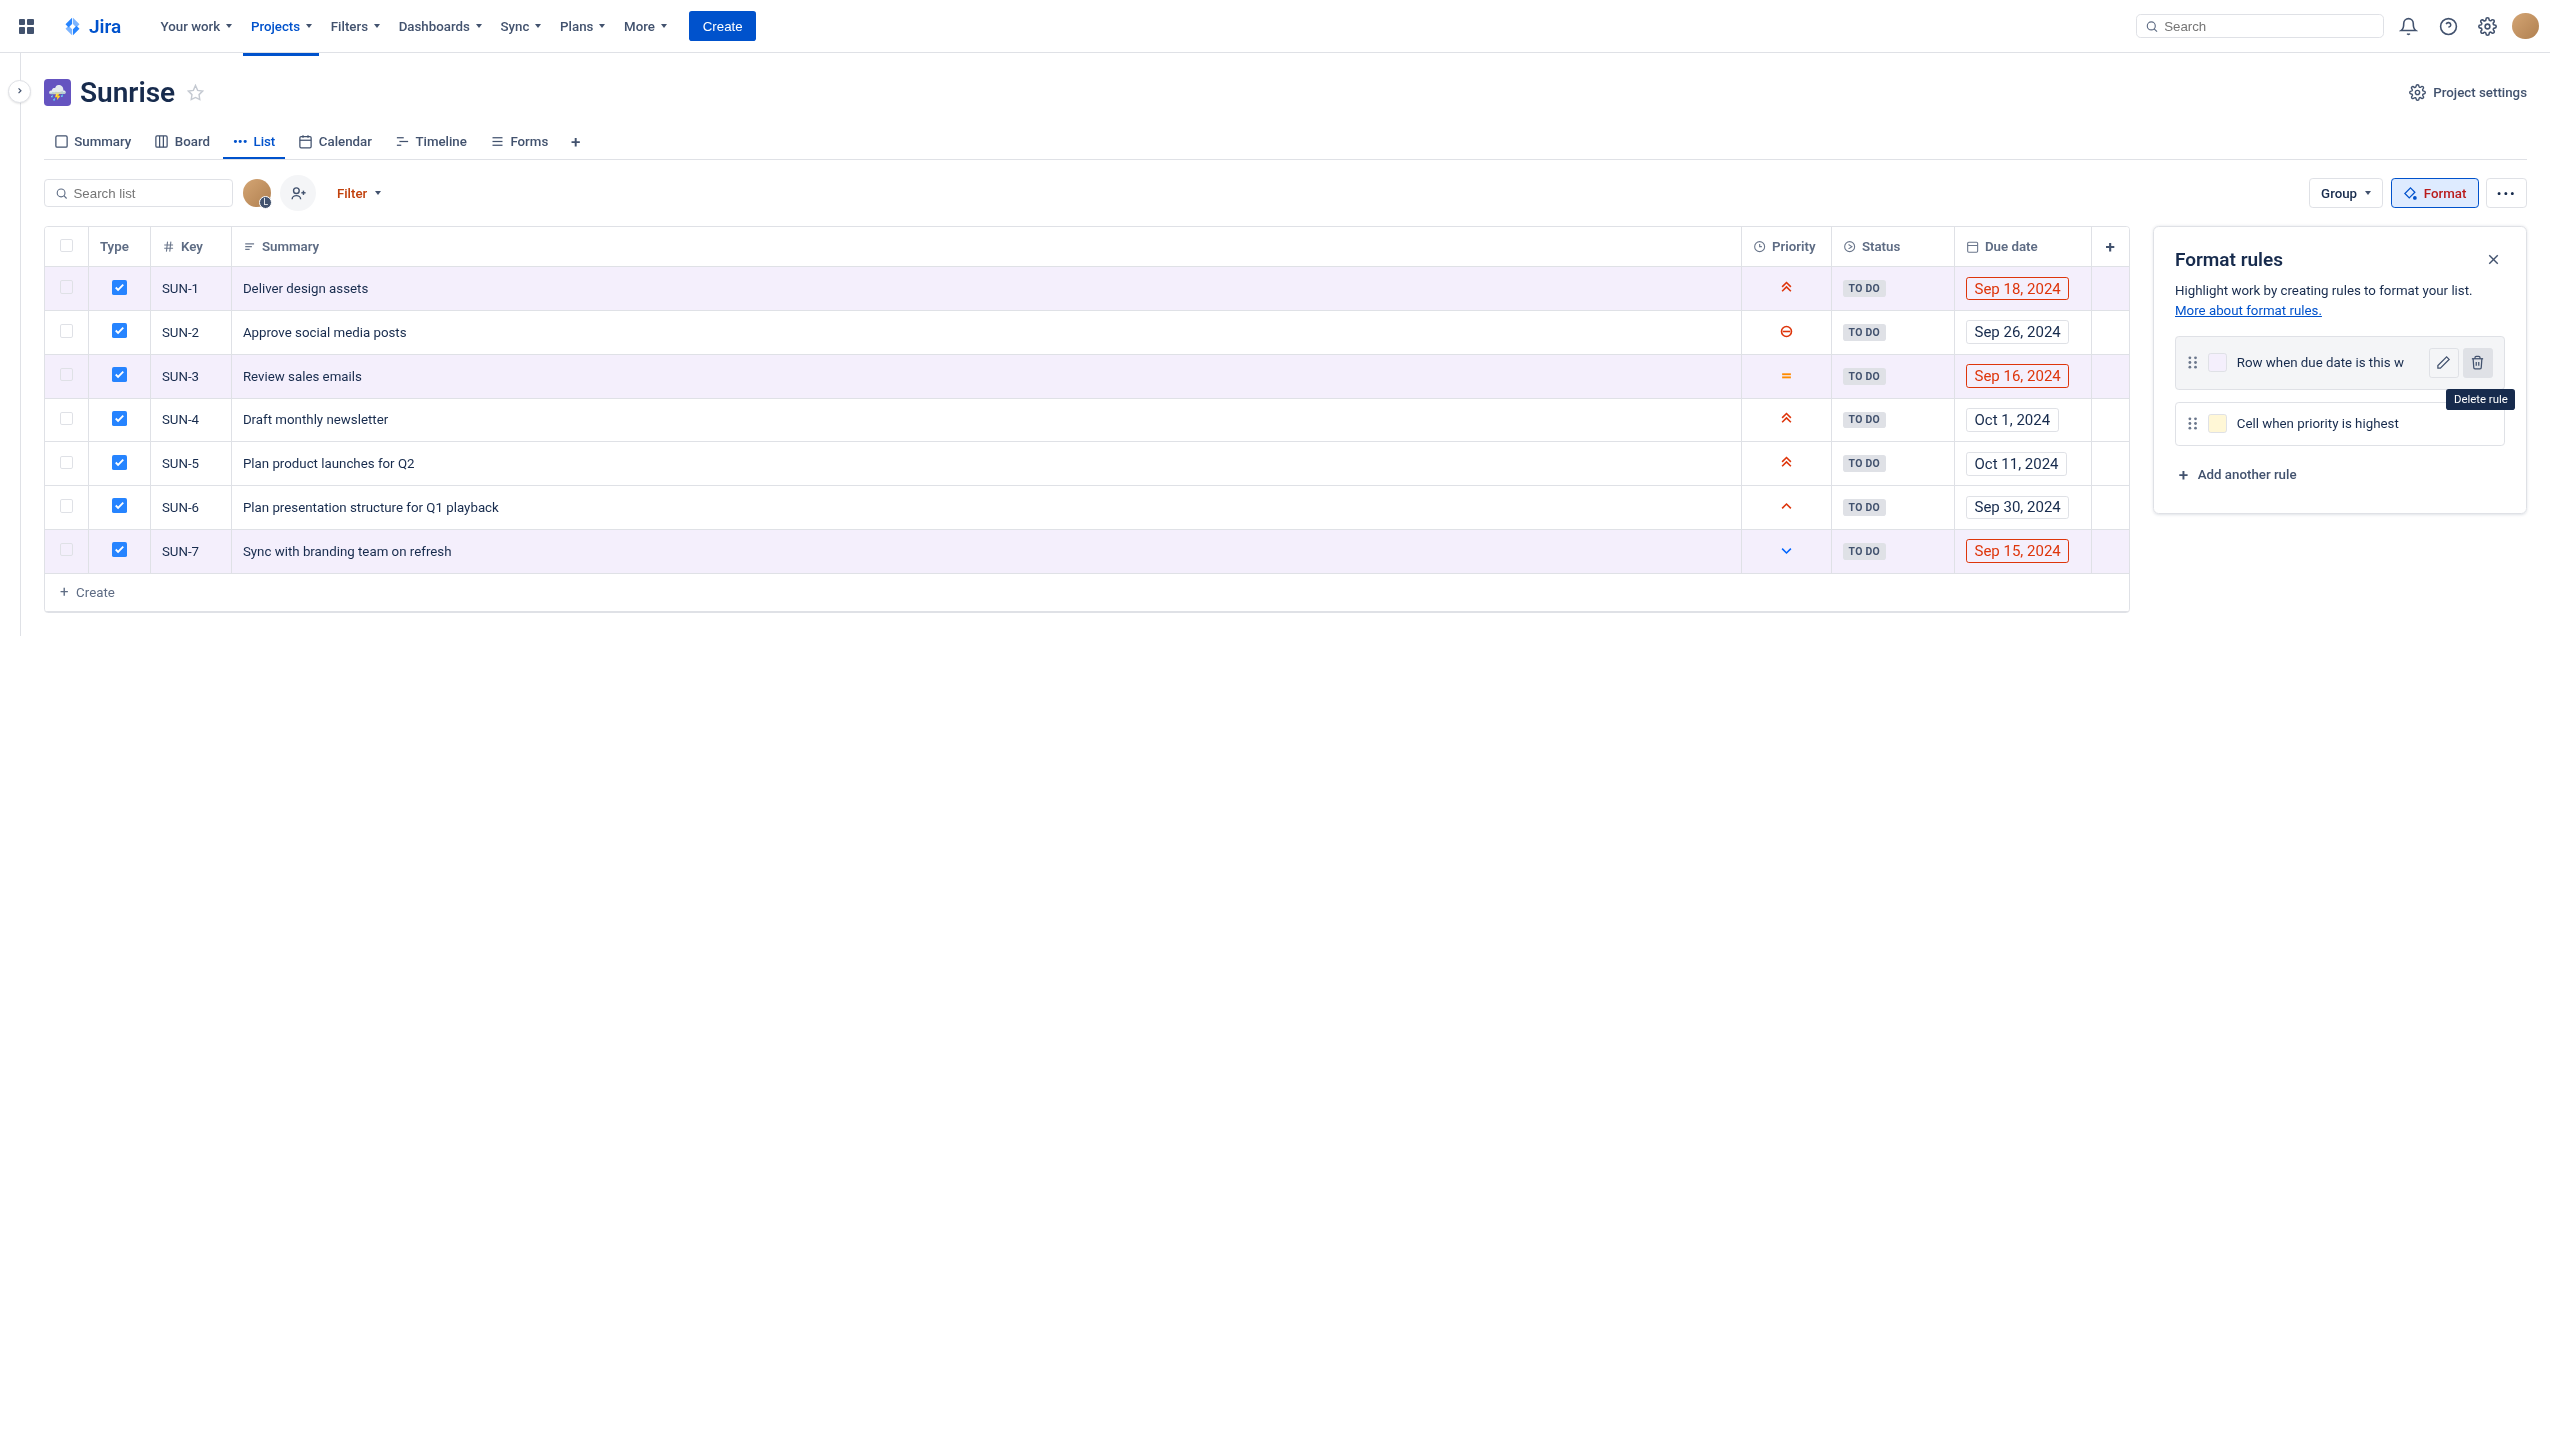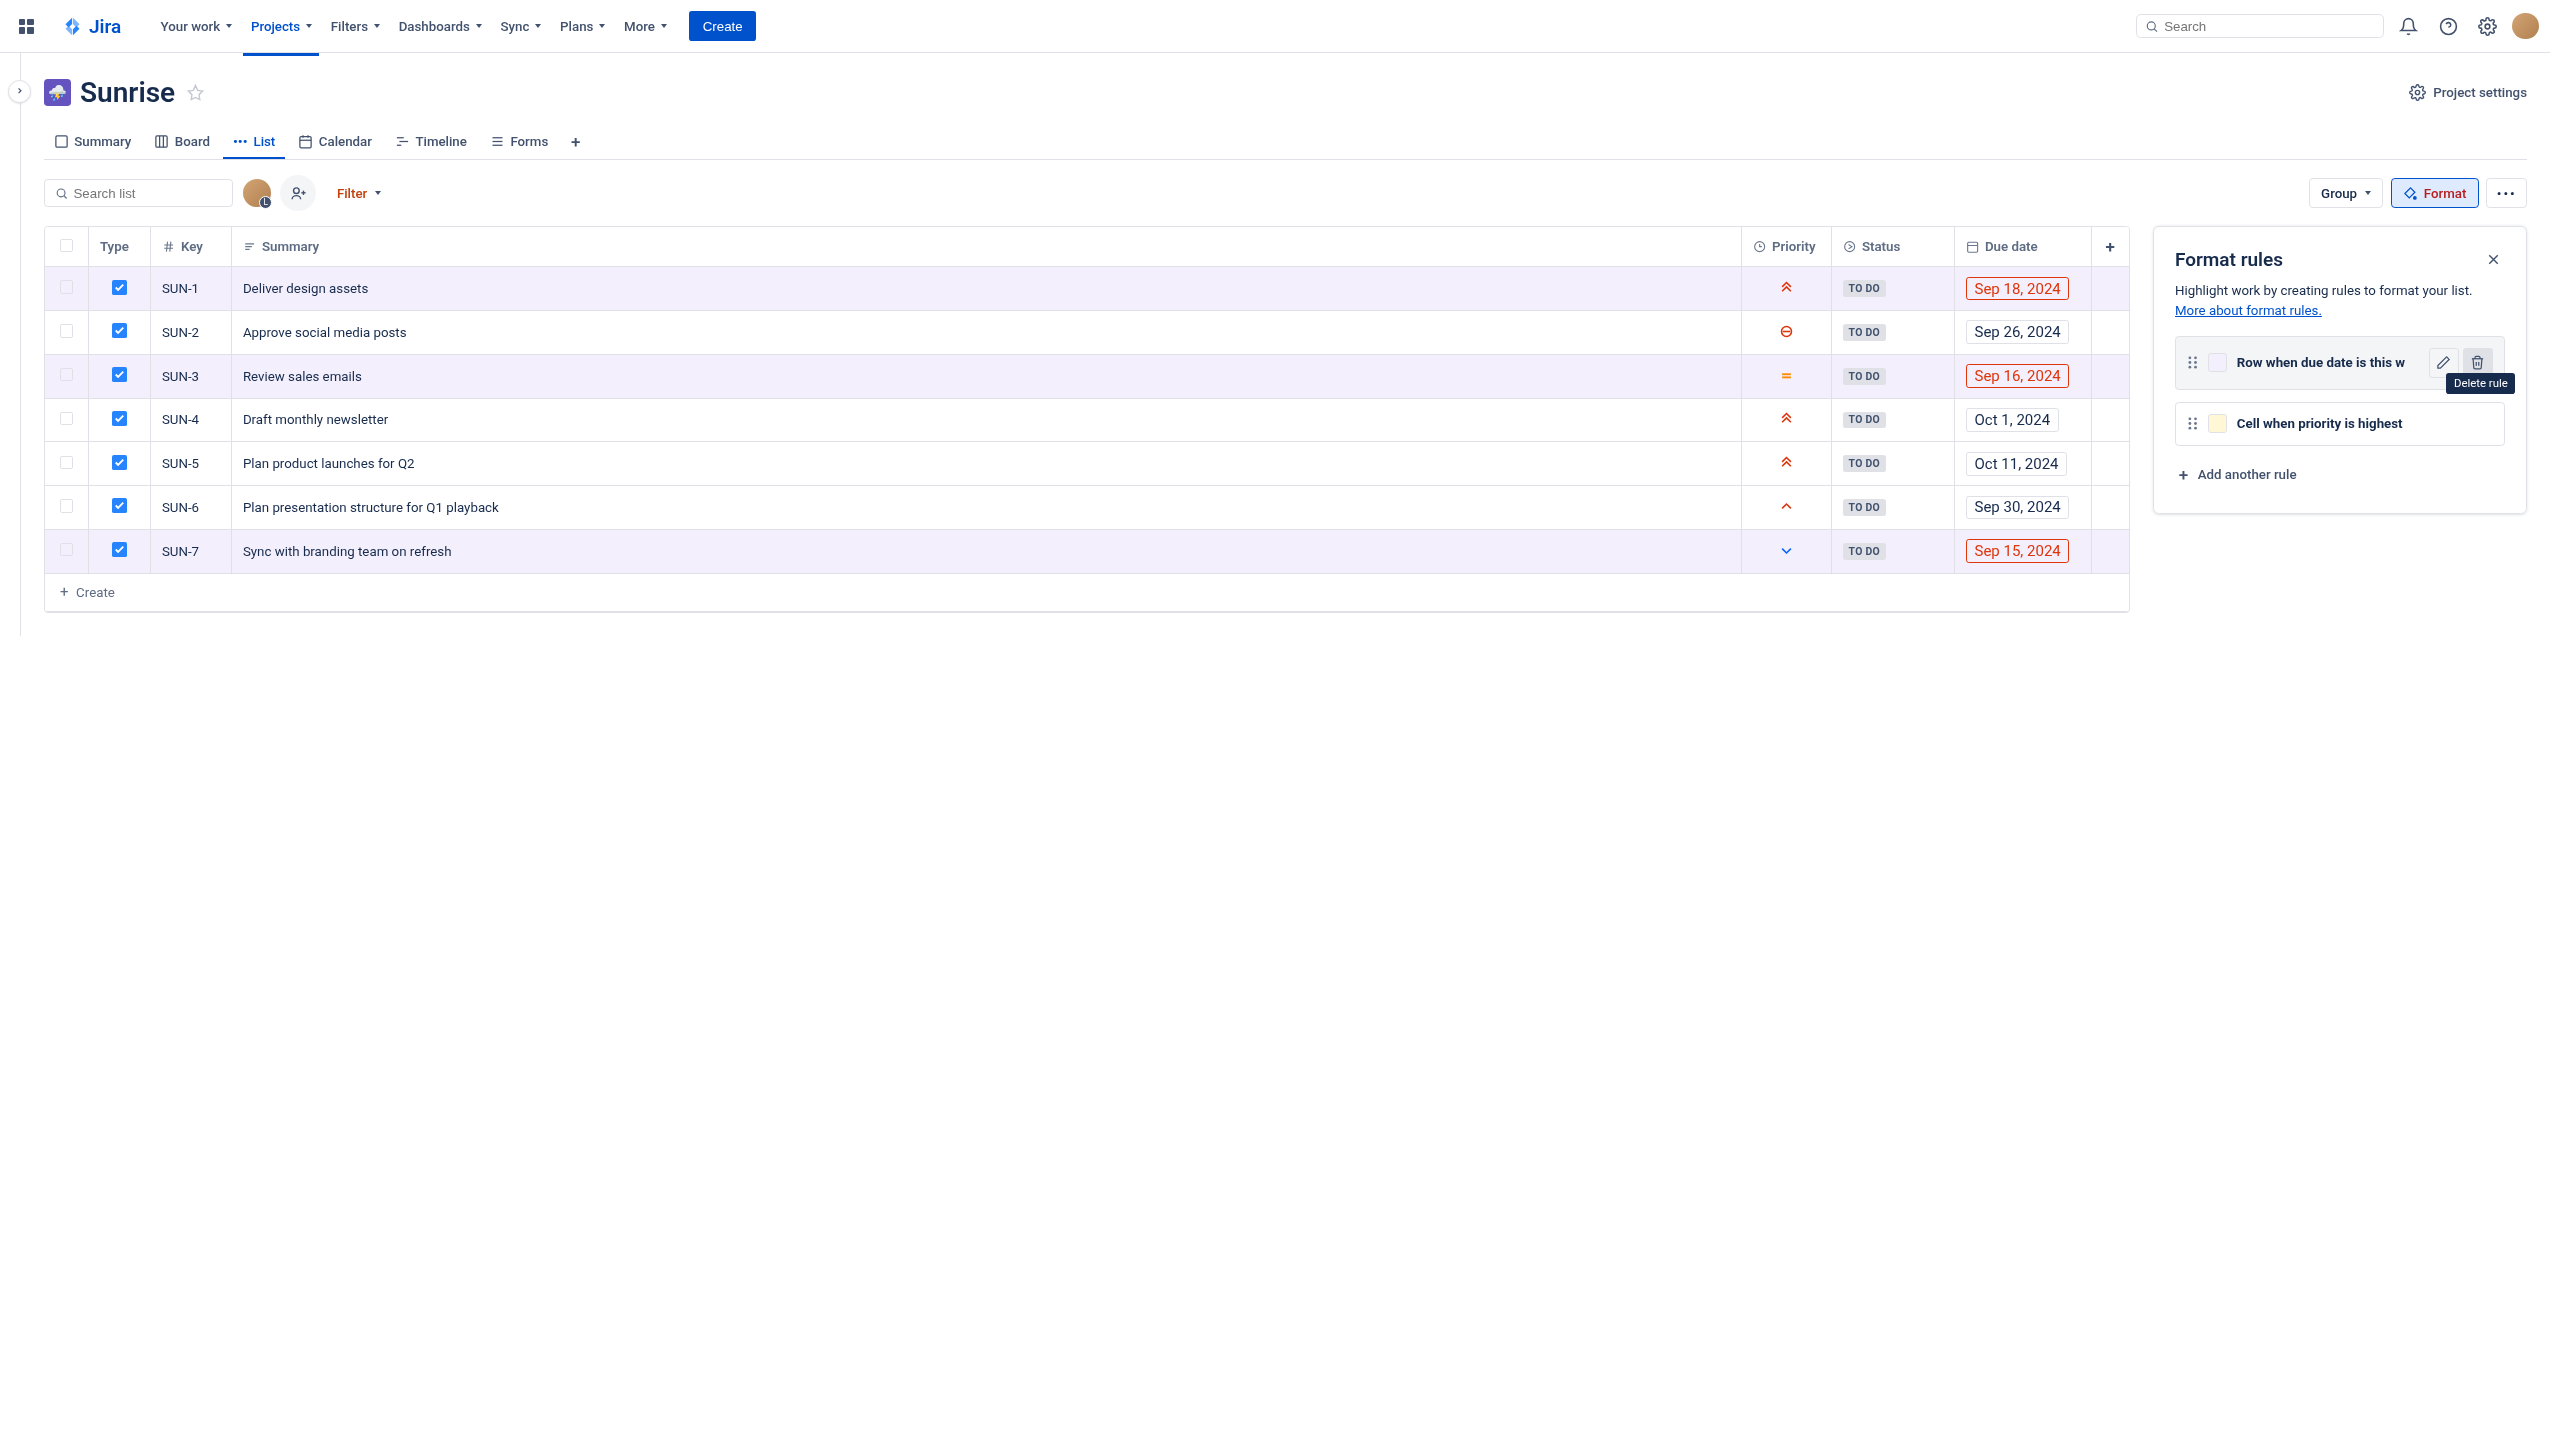--- a/index.html
+++ b/index.html
@@ -84,25 +84,25 @@
   .panel { width: 374px; border: 0.9px solid #DFE1E6; border-radius: 5.7px; padding: 21px; box-shadow: 0 0.9px 2.8px rgba(9,30,66,0.13); }
   .panel-header { display: flex; align-items: center; margin-bottom: 9.5px; }
   .panel-title { font-size: 19px; font-weight: 600; }
   .panel-close { margin-left: auto; cursor: pointer; font-size: 19px; color: #42526E; width: 23px; height: 23px; display: flex; align-items: center; justify-content: center; }
   .panel-desc { color: #172B4D; margin-bottom: 15px; line-height: 1.5; }
   .panel-desc a { color: #0052CC; text-decoration: underline; }
   .rule-card { border: 0.9px solid #DFE1E6; border-radius: 3.8px; padding: 11.4px; display: flex; align-items: center; gap: 9.5px; margin-bottom: 11.4px; cursor: pointer; position: relative; }
   .rule-card.hover { background: #F4F5F7; }
   .drag-handle { color: #6B778C; cursor: grab; display: flex; }
   .rule-swatch { width: 19px; height: 19px; border-radius: 2.8px; border: 0.9px solid #DFE1E6; flex-shrink: 0; }
-  .rule-text { flex: 1; white-space: nowrap; overflow: hidden; text-overflow: clip; font-weight: bold; }
+  .rule-text { flex: 1; white-space: nowrap; overflow: hidden; text-overflow: clip; }
   .rule-actions { display: flex; gap: 3.8px; }
   .rule-action-btn { width: 30px; height: 30px; display: flex; align-items: center; justify-content: center; border: 0.9px solid #DFE1E6; border-radius: 2.8px; background: #F4F5F7; cursor: pointer; }
   .rule-action-btn.active { background: #DFE1E6; }
-  .tooltip { position: absolute; right: -11.4px; top: 36px; background: #172B4D; color: #fff; padding: 3.8px 7.6px; border-radius: 2.8px; font-size: 11.4px; white-space: nowrap; z-index:10; }
+  .tooltip { position: absolute; right: -11.4px; top: 52px; background: #172B4D; color: #fff; padding: 3.8px 7.6px; border-radius: 2.8px; font-size: 11.4px; white-space: nowrap; z-index:10; }
   .add-rule-btn { display: flex; align-items: center; gap: 9.5px; padding: 7.6px 3.8px; cursor: pointer; color: #42526E; font-weight: 500; }
   .add-rule-btn .plus-icon { font-size: 17px; color: #42526E; }
   
   svg { display: block; }
 </style>
 </head>
 <body>
 
 <div class="topnav">
   <div class="nav-left">

